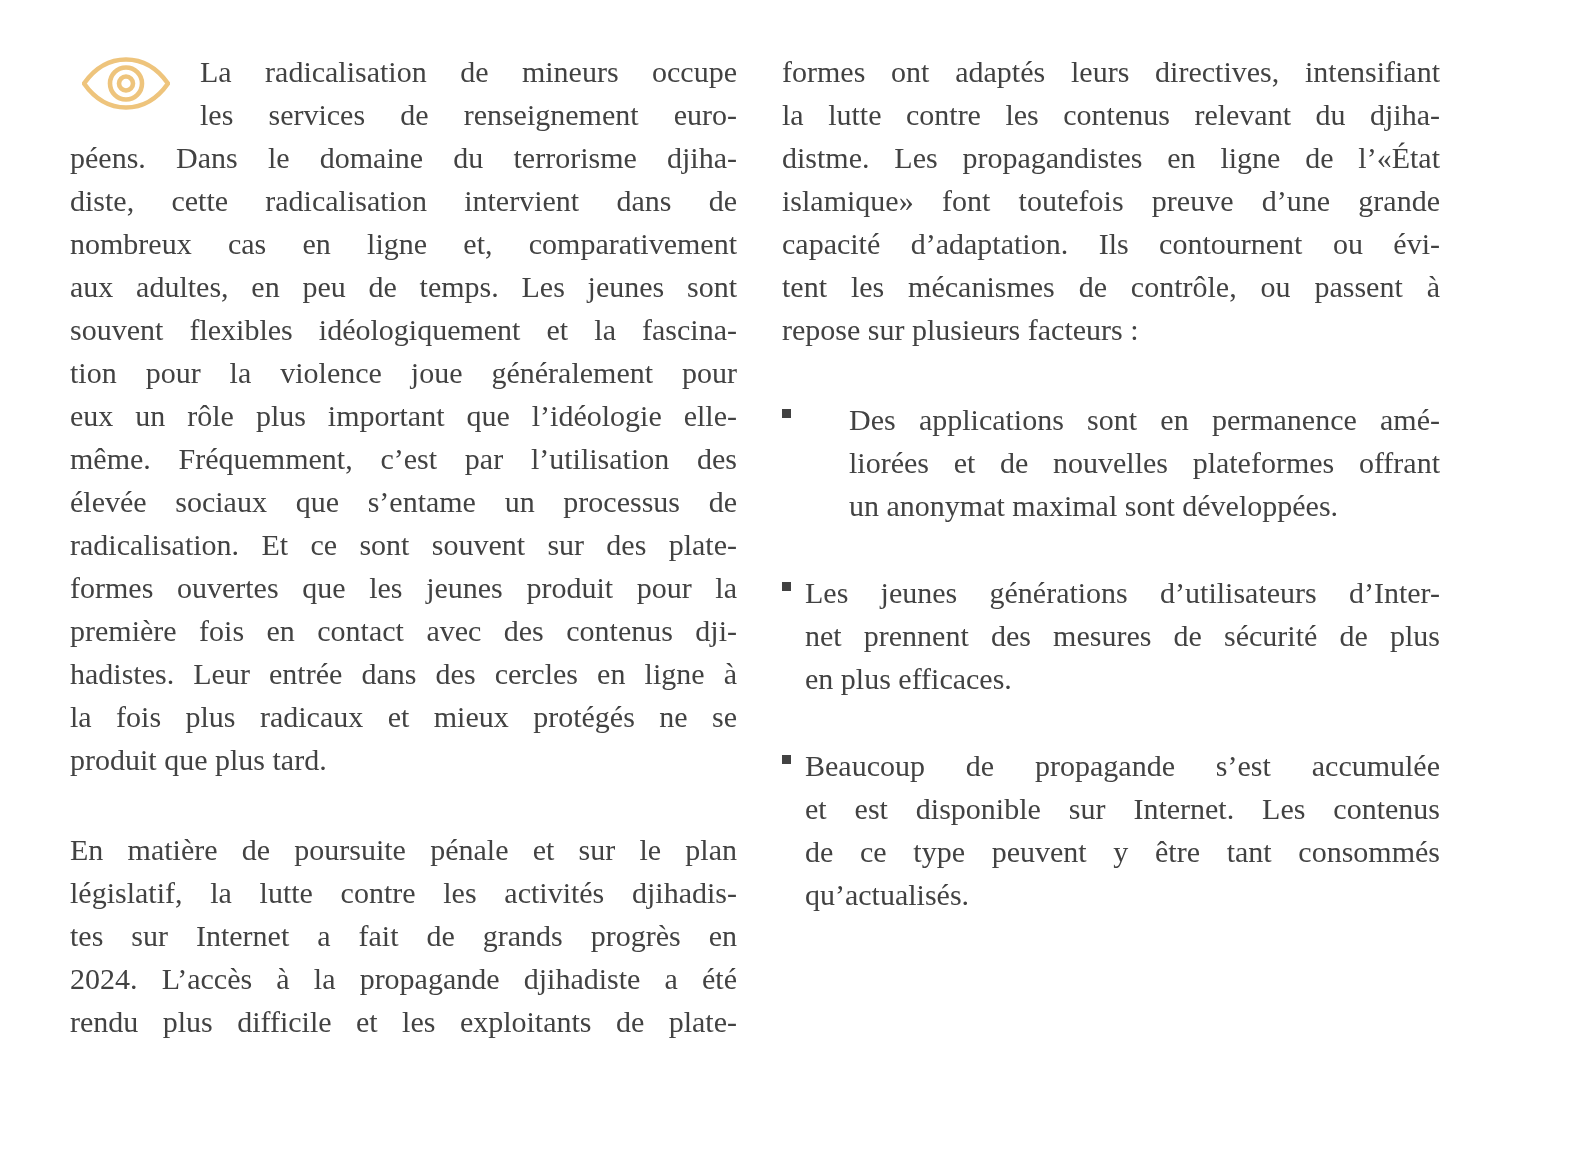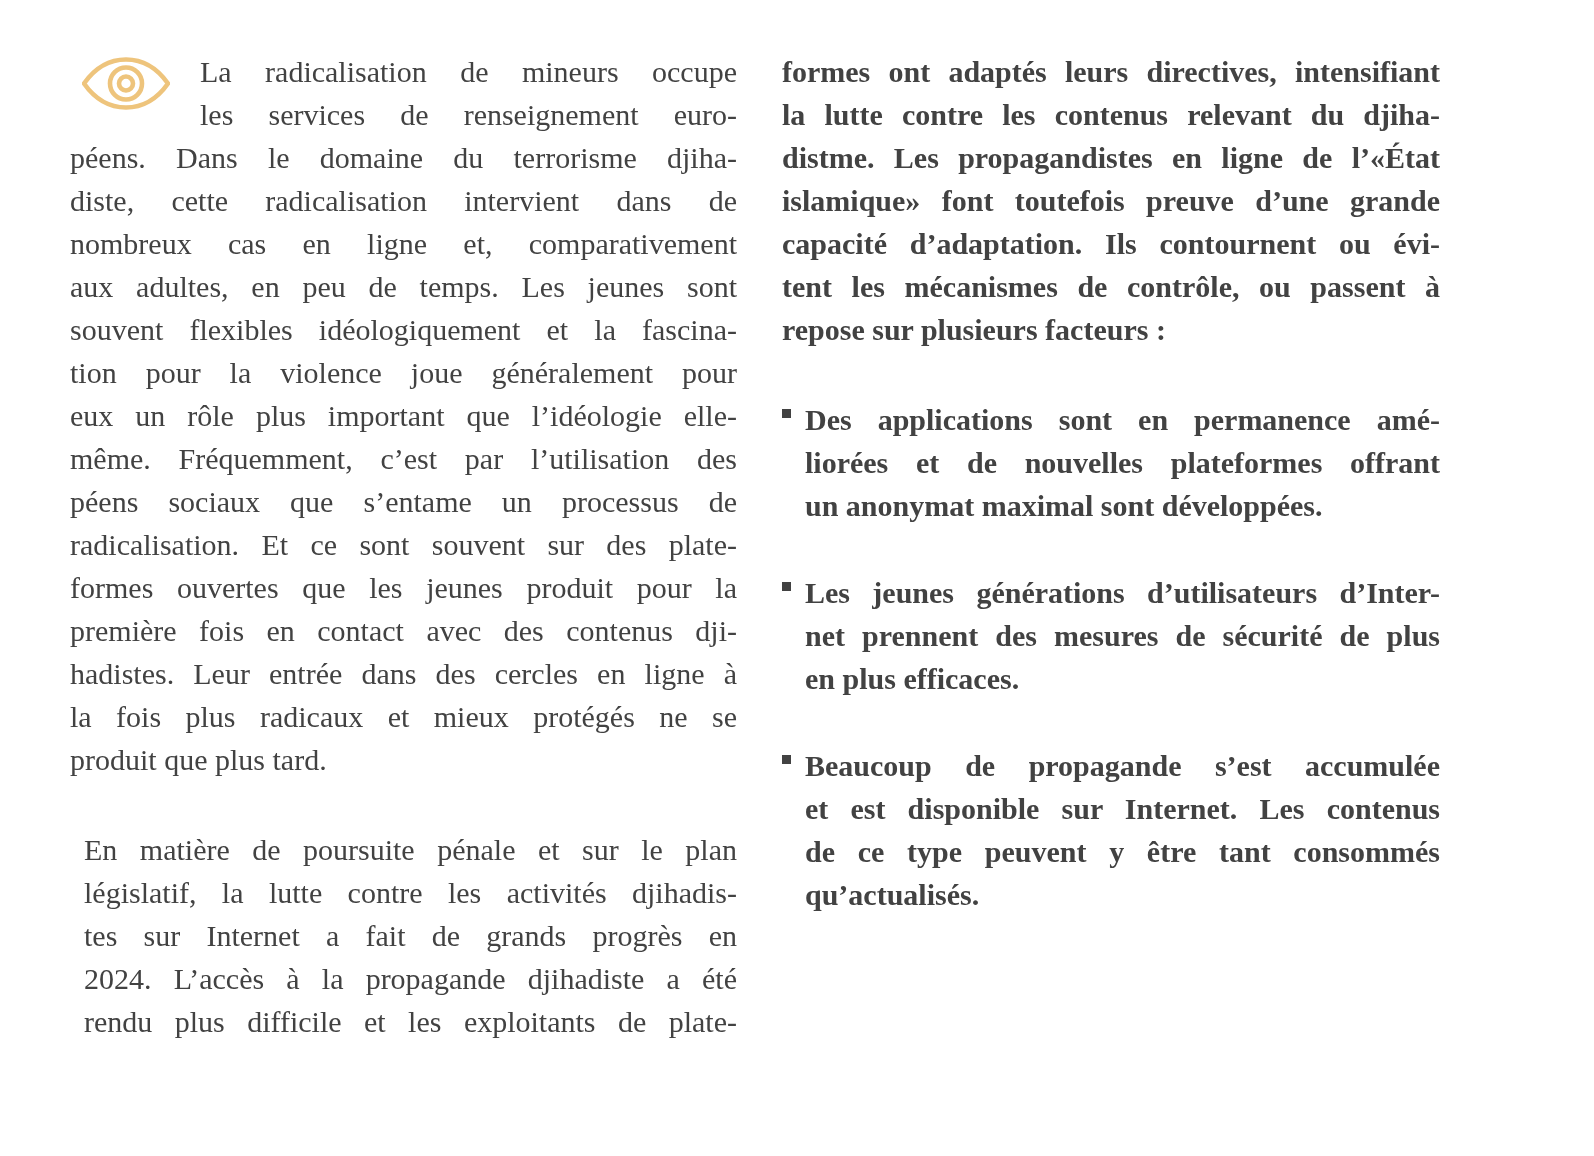--- a/index.html
+++ b/index.html
@@ -15,49 +15,49 @@
     font-family: "Liberation Serif", "DejaVu Serif", serif;
     color: var(--text-color, #424242);
   }
   .col {
     position: absolute;
     top: 50px;
     font-size: 30px;
     line-height: 43px;
   }
   .col-left  { left: 70px;  width: 667px; }
-  .col-right { left: 782px; width: 658px; font-weight: bold; }
+  .col-right { left: 782px; width: 658px; }
 
   .line {
     text-align: justify;
     text-align-last: left;
     white-space: nowrap;
     white-space: normal;
   }
   .line.jl { text-align-last: justify; }
 
   .para { position: relative; }
-  .para-followup { margin-top: 47px; margin-left: 14px; }
+  .para-followup { margin-top: 47px; }
 
   .icon-float {
     float: left;
     width: 130px;
     height: 86px;
   }
   .eye-svg {
     display: block;
     margin: 7px 0 0 12px;
   }
 
   .bullet-item {
     display: flex;
     align-items: flex-start;
     margin-top: 44px;
   }
-  .bullet-item.first { margin-top: 47px; }
+  .bullet-item.first { margin-top: 47px; gap: 44px; }
   .bullet-marker {
     flex: 0 0 9px;
     width: 9px;
     height: 9px;
     margin-top: 11px;
     margin-right: 14px;
     background: var(--text-color, #424242);
   }
   .bullet-text { flex: 1 1 auto; min-width: 0; }
 </style>
@@ -77,21 +77,21 @@
   <div class="line jl">La radicalisation de mineurs occupe</div>
       <div class="line jl">les services de renseignement euro-</div>
       <div class="line jl">péens. Dans le domaine du terrorisme djiha-</div>
       <div class="line jl">diste, cette radicalisation intervient dans de</div>
       <div class="line jl">nombreux cas en ligne et, comparativement</div>
       <div class="line jl">aux adultes, en peu de temps. Les jeunes sont</div>
       <div class="line jl">souvent flexibles idéologiquement et la fascina-</div>
       <div class="line jl">tion pour la violence joue généralement pour</div>
       <div class="line jl">eux un rôle plus important que l’idéologie elle-</div>
       <div class="line jl">même. Fréquemment, c’est par l’utilisation des</div>
-      <div class="line jl">péens sociaux que s’entame un processus de</div>
+      <div class="line jl">élevée sociaux que s’entame un processus de</div>
       <div class="line jl">radicalisation. Et ce sont souvent sur des plate-</div>
       <div class="line jl">formes ouvertes que les jeunes produit pour la</div>
       <div class="line jl">première fois en contact avec des contenus dji-</div>
       <div class="line jl">hadistes. Leur entrée dans des cercles en ligne à</div>
       <div class="line jl">la fois plus radicaux et mieux protégés ne se</div>
       <div class="line">produit que plus tard.</div>
     </div>
 
   <div class="para para-followup">
       <div class="line jl">En matière de poursuite pénale et sur le plan</div>

